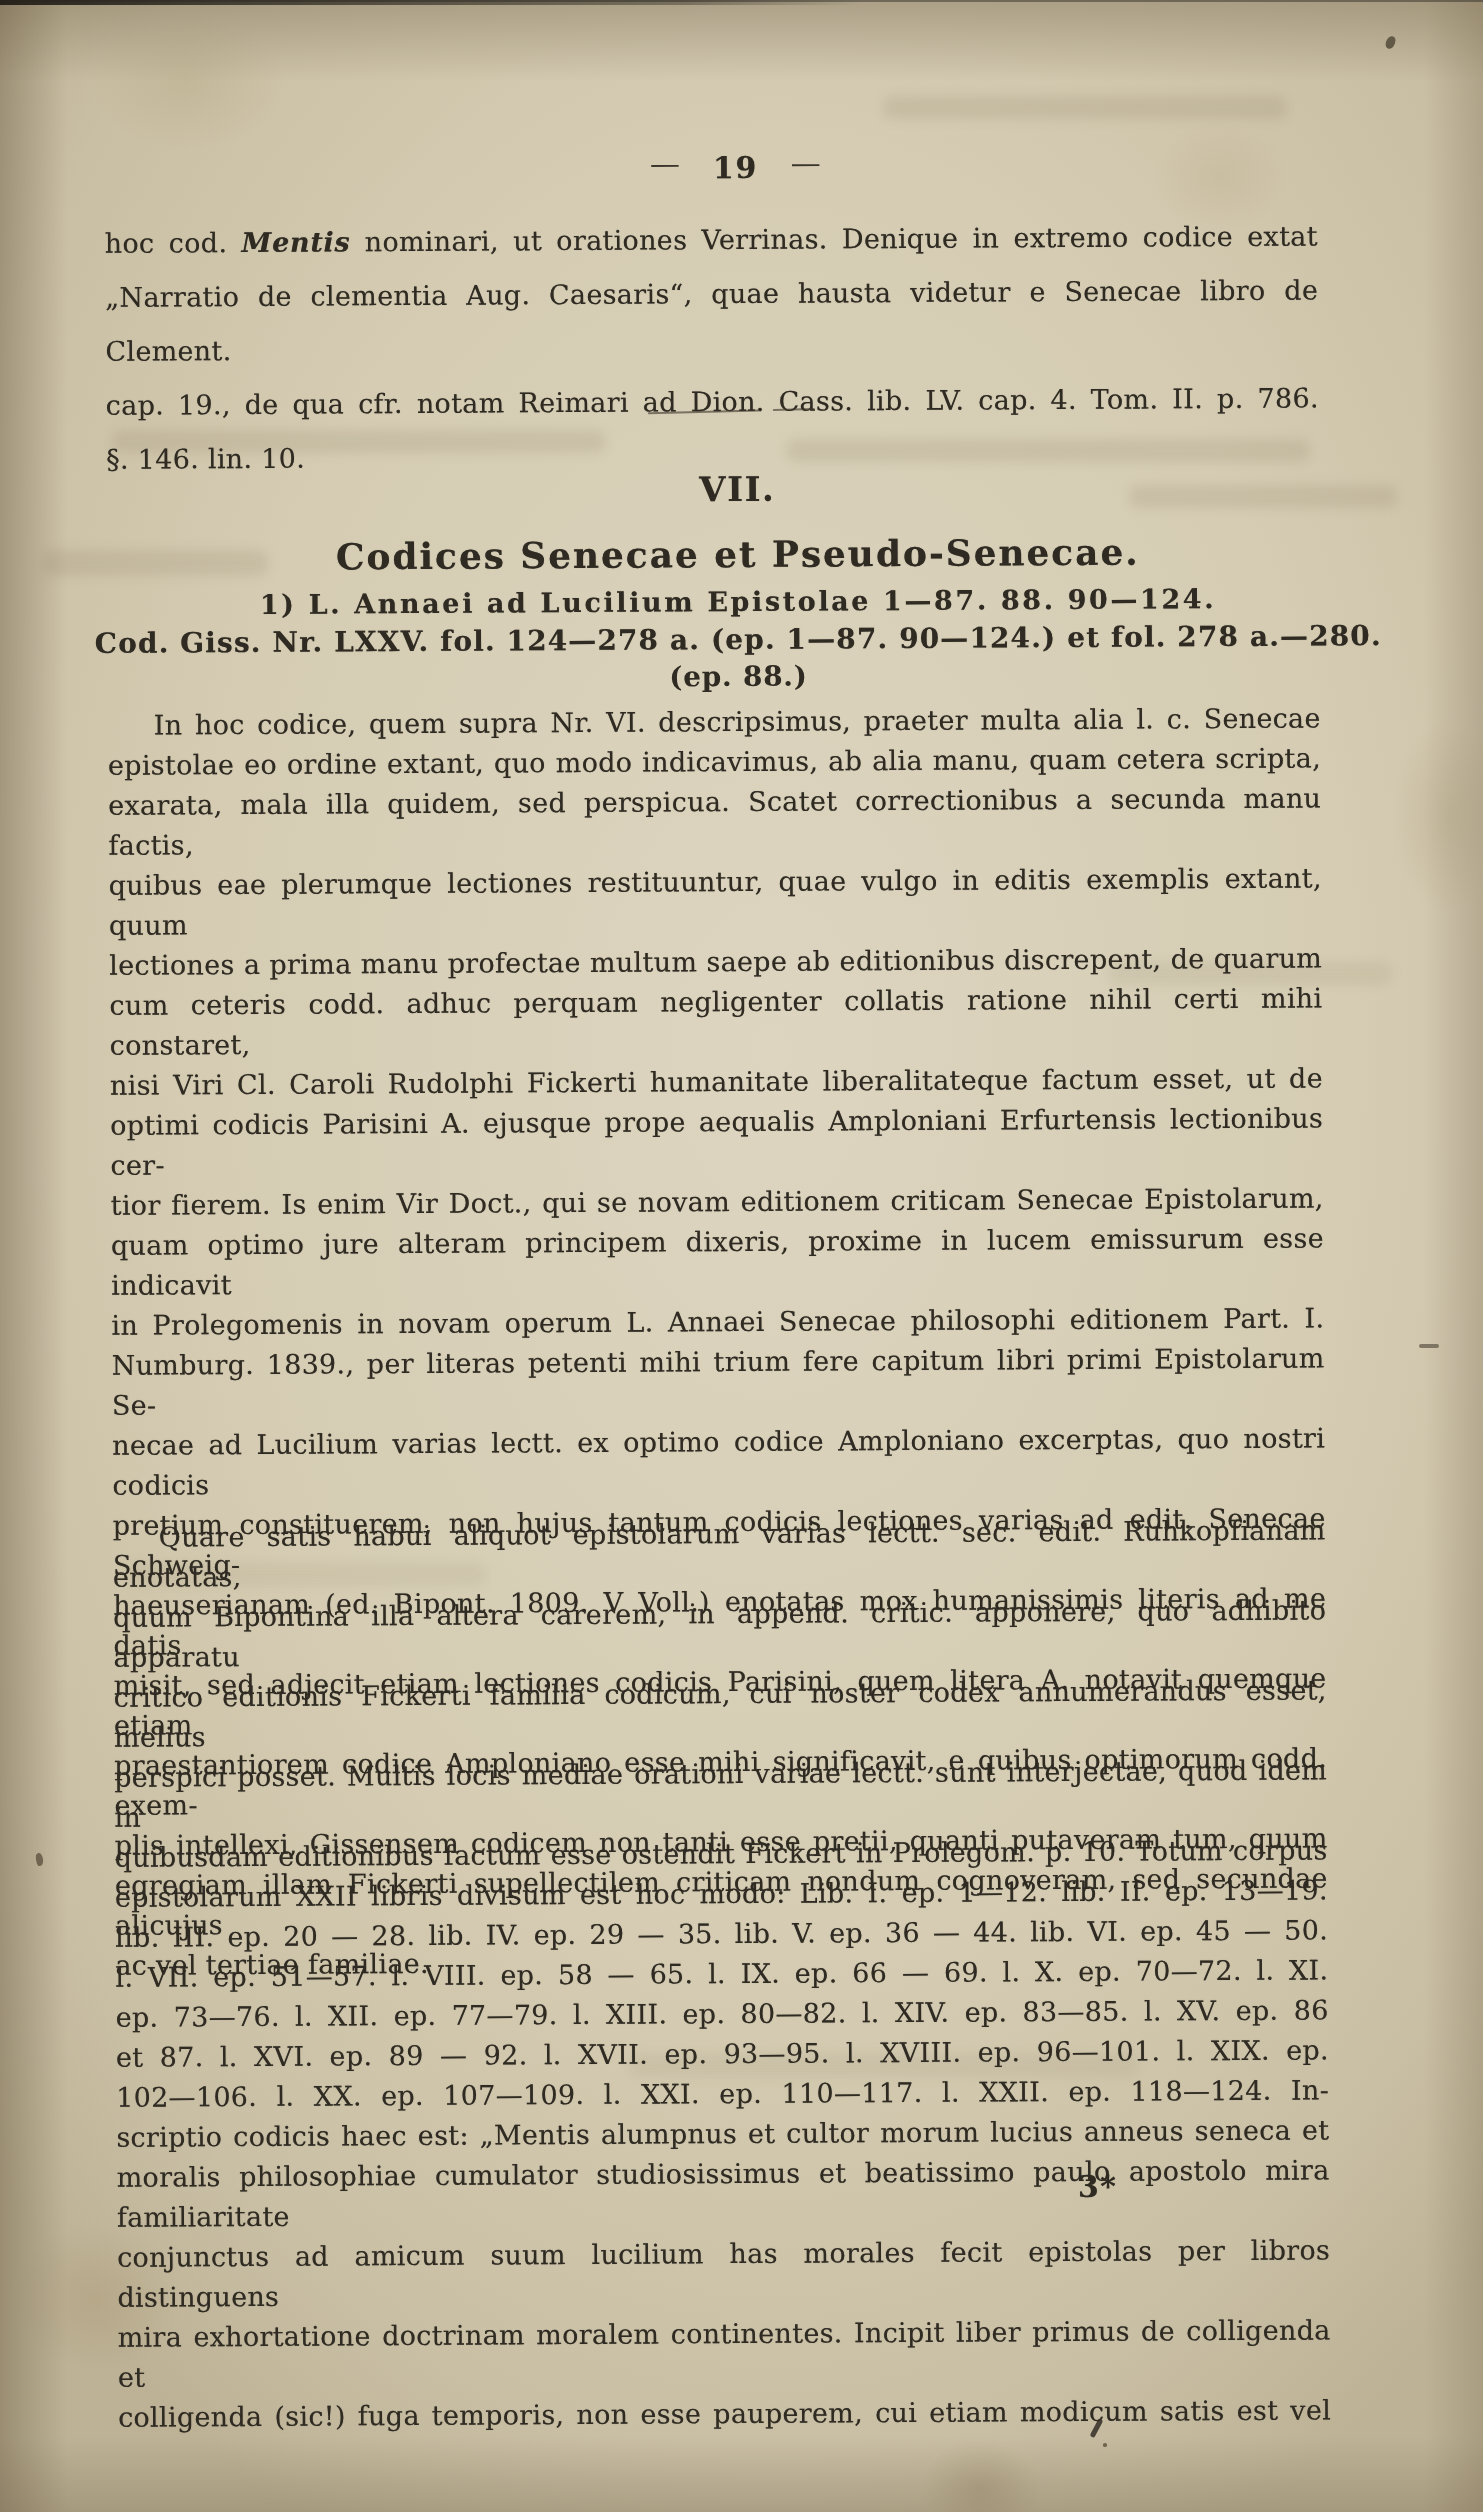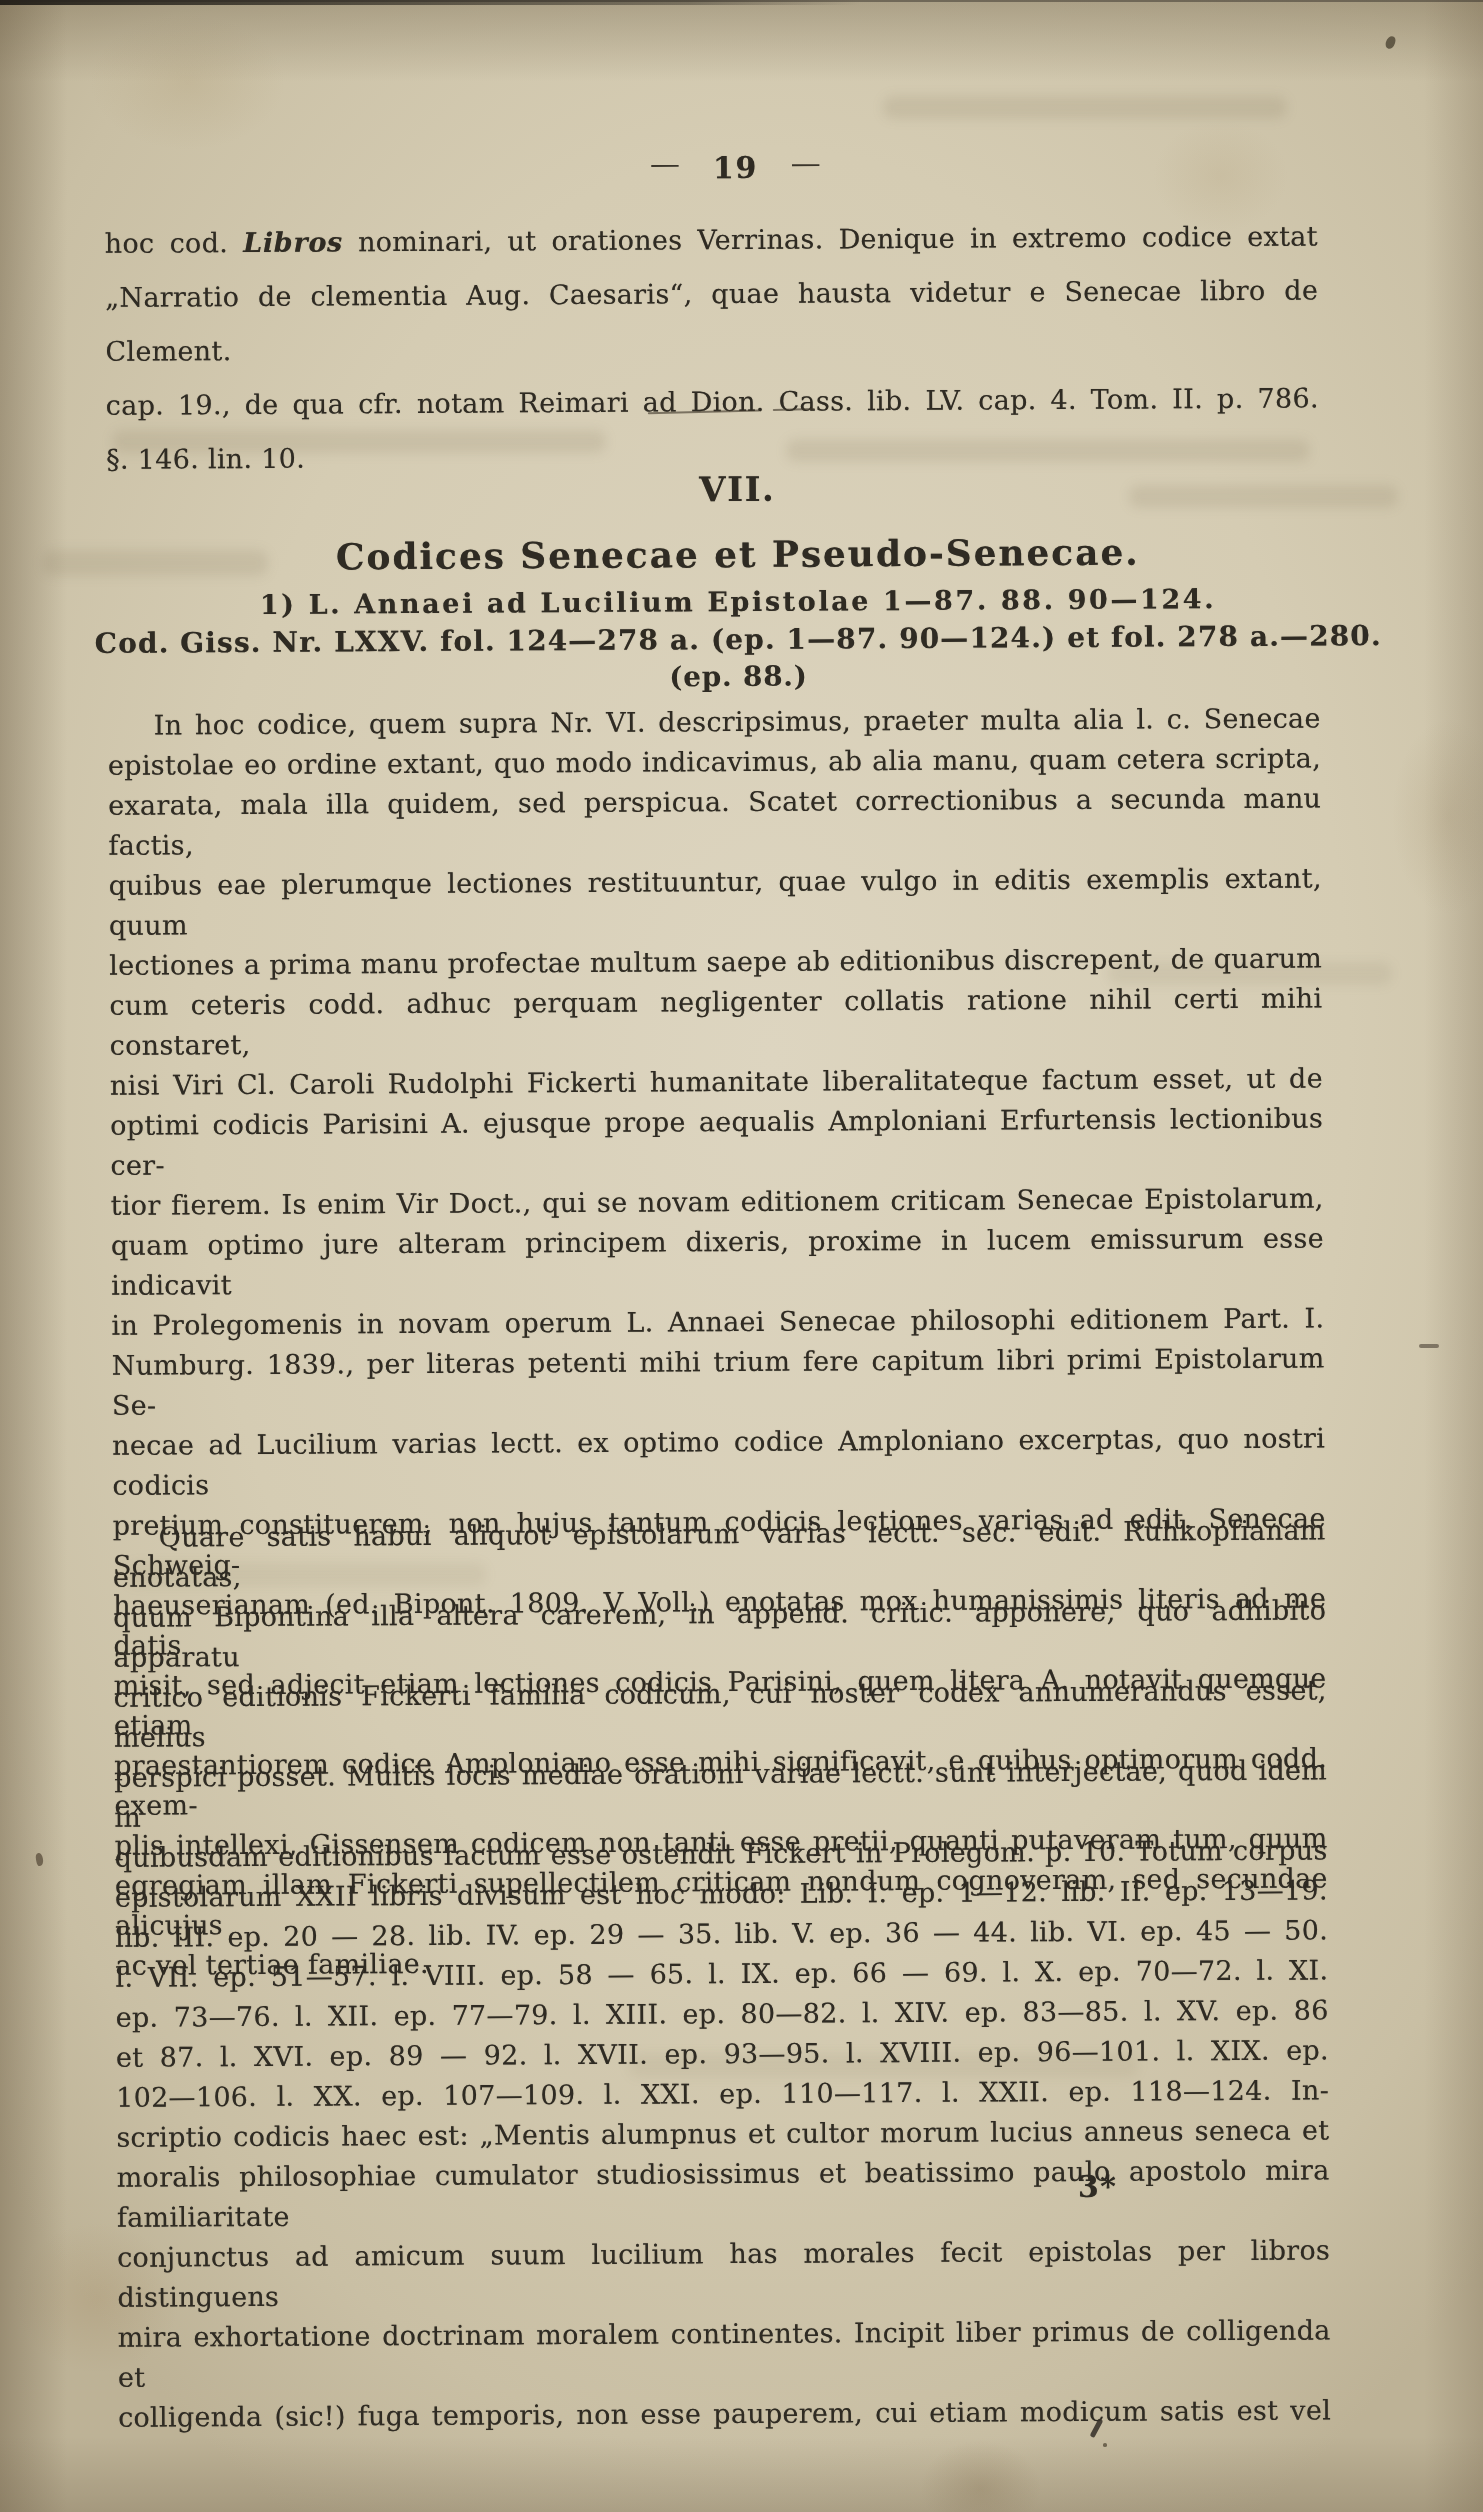--- a/index.html
+++ b/index.html
@@ -95,21 +95,21 @@
   <div class="ghost g7"></div>
   <div class="ghost g8"></div>
 
   <div class="sheet">
 
     <div class="pgnum-row">
       <span class="dash">—</span><span class="pgnum">19</span><span class="dash">—</span>
     </div>
 
     <div class="block opening">
-      <div class="tline"><span>hoc cod. </span><span class="italic">Libros</span><span> nominari, ut orationes Verrinas. Denique in extremo codice extat</span></div>
+      <div class="tline"><span>hoc cod. </span><span class="italic">Mentis</span><span> nominari, ut orationes Verrinas. Denique in extremo codice extat</span></div>
       <div class="tline">„Narratio de clementia Aug. Caesaris“, quae hausta videtur e Senecae libro de Clement.</div>
       <div class="tline">cap. 19., de qua cfr. notam Reimari ad Dion. Cass. lib. LV. cap. 4. Tom. II. p. 786.</div>
       <div class="tline">§. 146. lin. 10.</div>
     </div>
 
     <div class="rule">
       <i class="seg1"></i><i class="seg2"></i>
     </div>
 
     <div class="hgroup sec-num">VII.</div>

